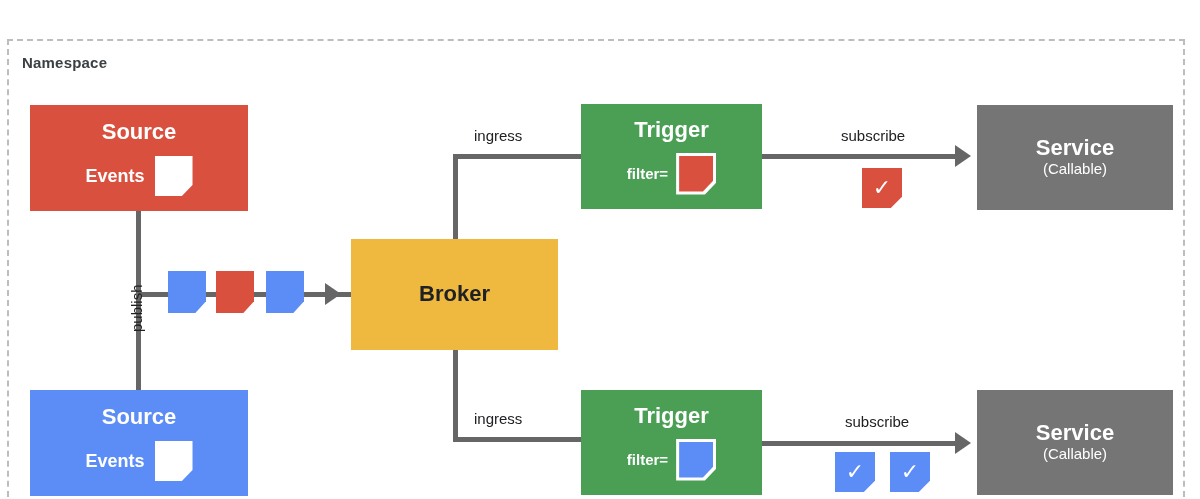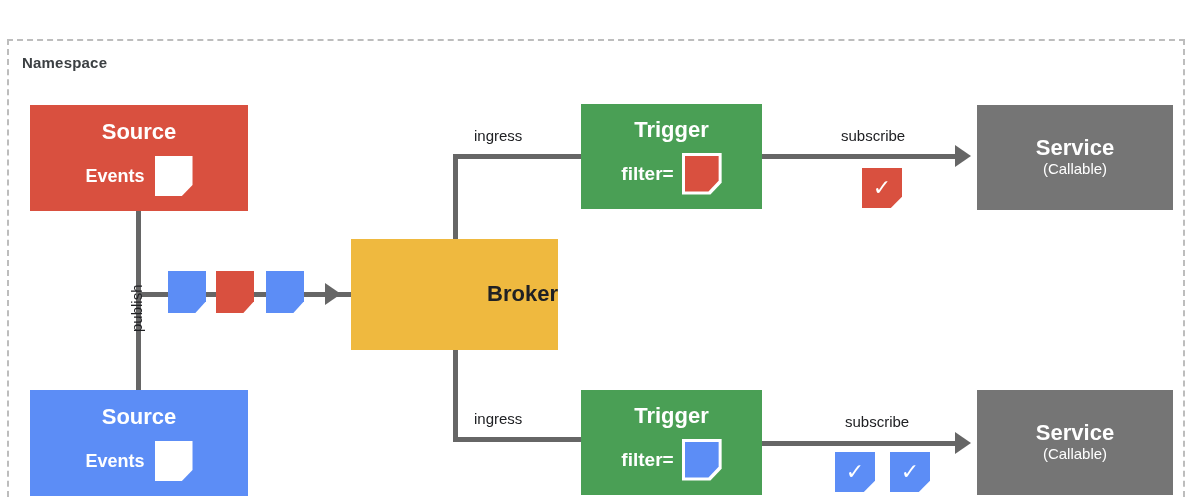--- a/index.html
+++ b/index.html
@@ -22,31 +22,31 @@
 
   
   .box{position:absolute;box-sizing:border-box;display:flex;
        flex-direction:column;align-items:center;justify-content:center;}
   .box-title{font-size:22px;font-weight:bold;color:#ffffff;line-height:1.1;}
   .box-title.dark{color:#202124;}
   .box-sub{font-size:15px;color:#ffffff;line-height:1.25;}
 
   .src-red{left:30px;top:73px;width:218px;height:106px;background:#d9503f;}
   .src-blue{left:30px;top:358px;width:218px;height:106px;background:#5c8df6;}
-  .broker{left:351px;top:207px;width:207px;height:111px;background:#efb93f;align-items:flex-end;}
+  .broker{left:351px;top:207px;width:207px;height:111px;background:#efb93f;}
   .trig-top{left:581px;top:72px;width:181px;height:105px;background:#4a9f55;}
   .trig-bot{left:581px;top:358px;width:181px;height:105px;background:#4a9f55;}
   .svc-top{left:977px;top:73px;width:196px;height:105px;background:#757575;}
   .svc-bot{left:977px;top:358px;width:196px;height:105px;background:#757575;}
 
   
   .events-row{display:flex;align-items:center;gap:10px;margin-top:12px;}
   .events-label{font-size:18px;font-weight:bold;color:#ffffff;}
   .filter-row{display:flex;align-items:center;gap:8px;margin-top:10px;}
-  .filter-label{font-size:19px;font-weight:bold;color:#ffffff;}
+  .filter-label{font-size:15px;font-weight:bold;color:#ffffff;}
 
   
   .card{
     position:relative;display:inline-block;
     -webkit-clip-path:polygon(0 0,100% 0,100% 72%,72% 100%,0 100%);
     clip-path:polygon(0 0,100% 0,100% 72%,72% 100%,0 100%);
   }
   .card-white{width:38px;height:40px;background:#ffffff;}
   .card-blue{width:38px;height:42px;background:#5c8df6;}
   .card-red{width:38px;height:42px;background:#d9503f;}

